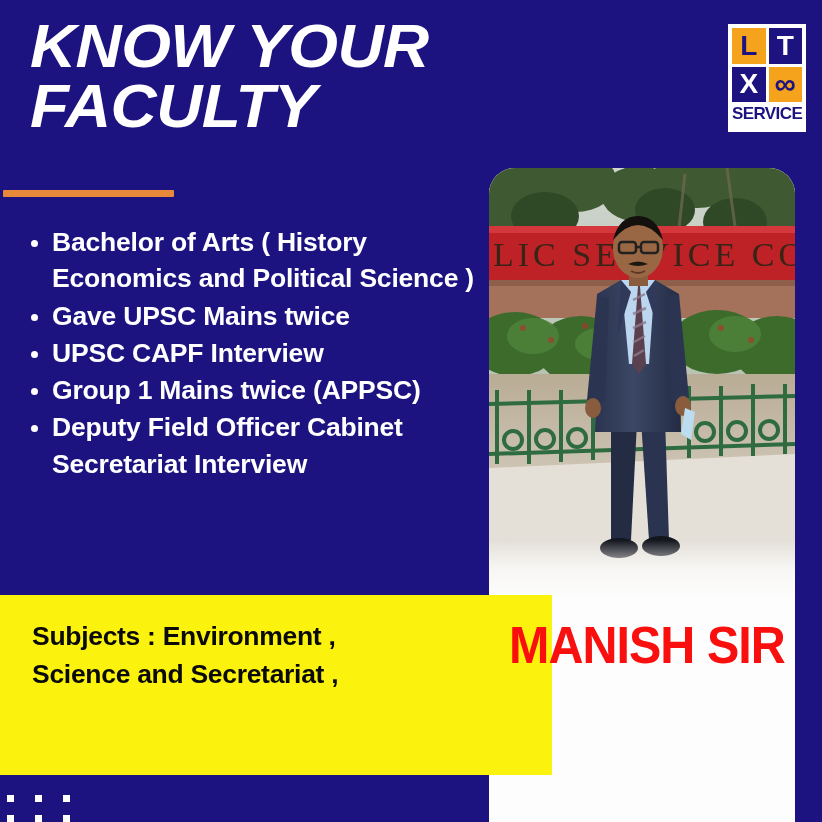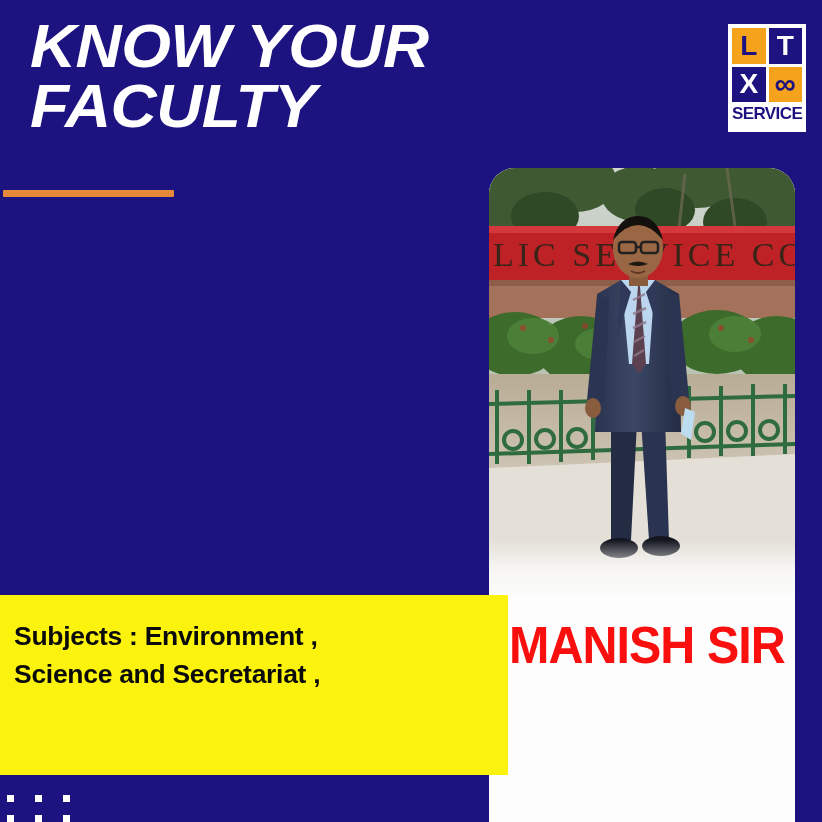--- a/index.html
+++ b/index.html
@@ -97,23 +97,23 @@
     left:13px;top:16px;
     width:7px;height:7px;
     border-radius:50%;
     background:#ffffff;
   }
 
   
   .subjects{
     position:absolute;
     left:0;top:595px;
-    width:508px;height:180px;
+    width:552px;height:180px;
     background:#fbf30d;
-    padding:22px 12px 0 14px;
+    padding:22px 12px 0 32px;
   }
   .subjects .line{
     display:block;
     color:#0a0a0a;
     font-size:26.5px;
     font-weight:bold;
     line-height:1.45;
     letter-spacing:-0.3px;
     white-space:nowrap;
   }
@@ -320,20 +320,27 @@
     </svg>
   </div>
   <div class="photo-fade"></div>
 
   <div class="headline">
     <span>Know Your</span>
     <span class="l2">Faculty</span>
   </div>
   <div class="accent-bar"></div>
 
+  <ul class="bullets">
+    <li>Bachelor of Arts ( History Economics and Political Science )</li>
+    <li>Gave UPSC Mains twice</li>
+    <li>UPSC CAPF Interview</li>
+    <li>Group 1 Mains twice (APPSC)</li>
+    <li>Deputy Field Officer Cabinet Secretariat Interview</li>
+  </ul>
 
   <div class="subjects">
     <span class="line">Subjects : Environment ,</span>
     <span class="line">Science and Secretariat ,</span>
   </div>
 
   <div class="faculty-name">MANISH SIR</div>
 
   <div class="dot-grid">
     <span></span>

